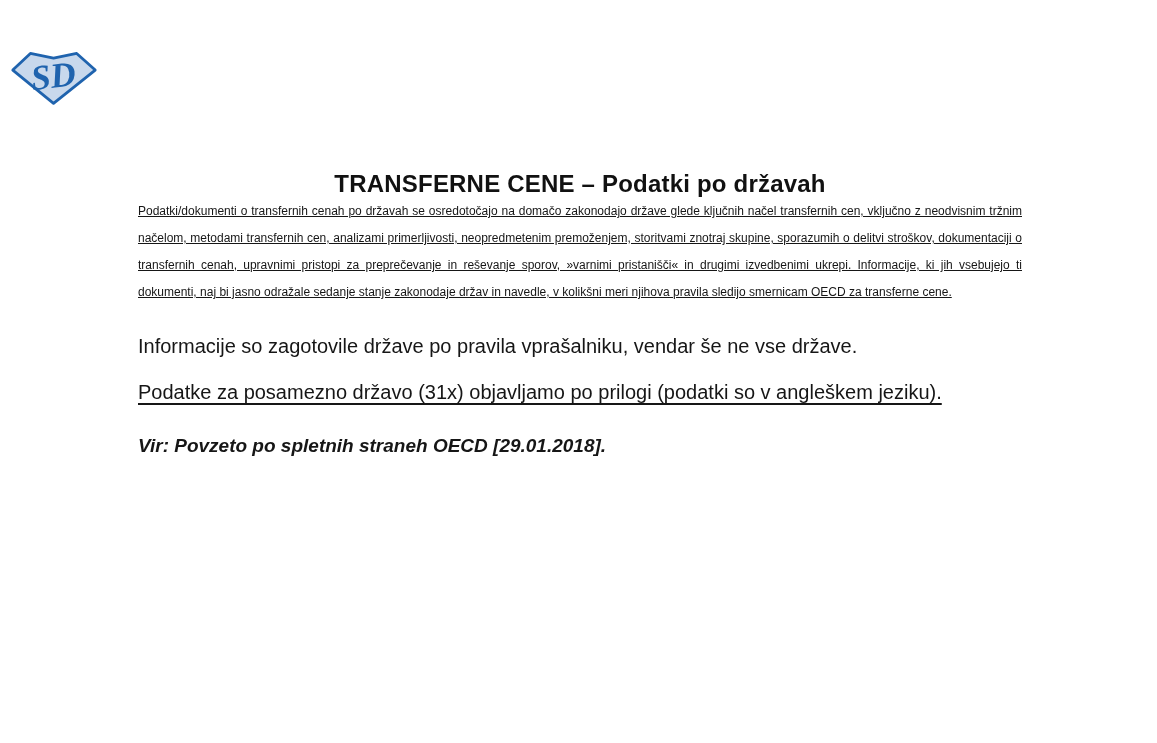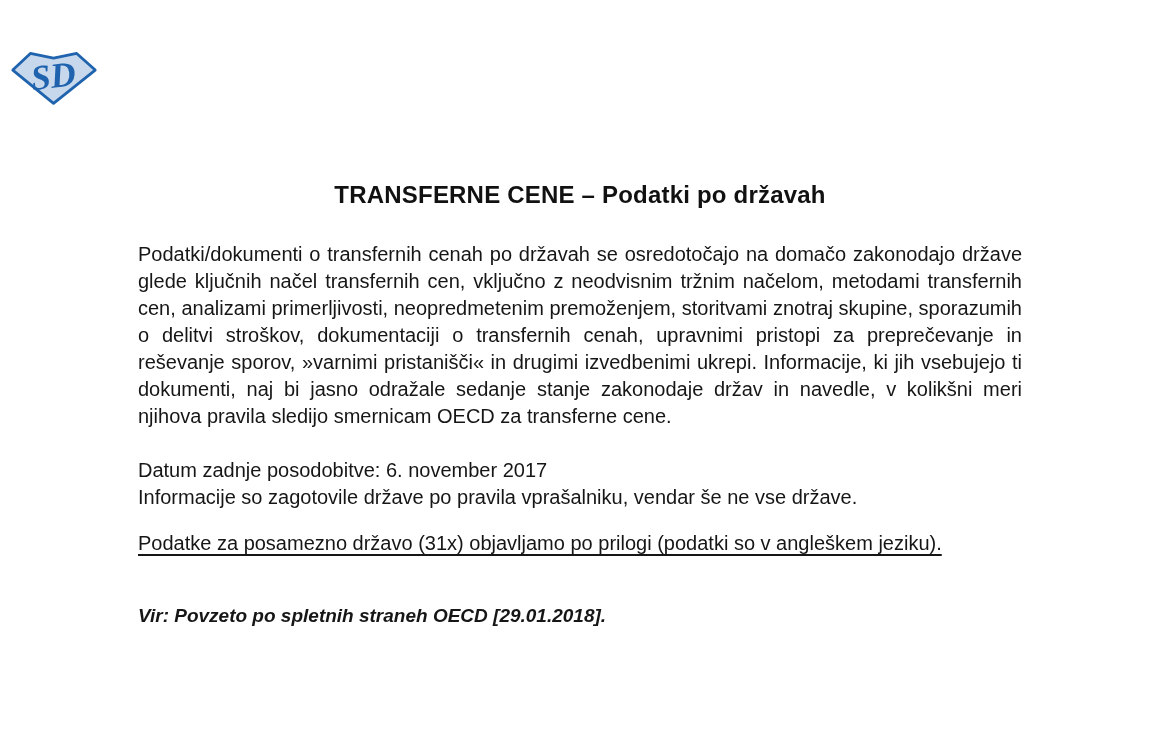--- a/index.html
+++ b/index.html
@@ -19,55 +19,55 @@
   .logo {
     position: absolute;
     left: 10px;
     top: 47px;
     width: 88px;
     height: 61px;
   }
   .content {
     position: absolute;
     left: 138px;
-    top: 181px;
+    top: 170px;
     width: 884px;
   }
   .title {
     font-size: 24px;
     font-weight: bold;
     line-height: 28px;
     text-align: center;
     letter-spacing: 0.2px;
     color: #111111;
   }
   .paragraph {
-    margin-top: 32px;
-    font-size: 20px;
+    font-size: 12px;
     line-height: 27px;
     text-align: justify;
     text-justify: inter-word;
+    text-decoration: underline;
   }
   .meta {
     margin-top: 27px;
     font-size: 20px;
     line-height: 27px;
   }
   .attachment {
     margin-top: 19px;
     font-size: 20px;
     line-height: 27px;
     text-align: justify;
     text-justify: inter-word;
     text-decoration: underline;
     text-decoration-thickness: 2px;
     text-underline-offset: 4px;
   }
   .source {
-    margin-top: 47px;
+    margin-top: 28px;
     font-size: 19px;
     line-height: 24px;
     font-weight: bold;
     font-style: italic;
   }
 </style>
 </head>
 <body>
 
 <div class="page">
@@ -77,21 +77,20 @@
     <text x="47" y="43" text-anchor="middle" font-family="Liberation Serif, serif" font-size="38" font-weight="bold" font-style="italic" fill="#1f63ae" transform="rotate(-7 47 32)">SD</text>
   </svg>
 
   <div class="content">
 
     <div class="title">TRANSFERNE CENE – Podatki po državah</div>
 
     <div class="paragraph">Podatki/dokumenti o transfernih cenah po državah se osredotočajo na domačo zakonodajo države glede ključnih načel transfernih cen, vključno z neodvisnim tržnim načelom, metodami transfernih cen, analizami primerljivosti, neopredmetenim premoženjem, storitvami znotraj skupine, sporazumih o delitvi stroškov, dokumentaciji o transfernih cenah, upravnimi pristopi za preprečevanje in reševanje sporov, »varnimi pristanišči« in drugimi izvedbenimi ukrepi. Informacije, ki jih vsebujejo ti dokumenti, naj bi jasno odražale sedanje stanje zakonodaje držav in navedle, v kolikšni meri njihova pravila sledijo smernicam OECD za transferne cene.</div>
 
     <div class="meta">
-      <div>Datum zadnje posodobitve: 6. november 2017</div>
       <div>Informacije so zagotovile države po pravila vprašalniku, vendar še ne vse države.</div>
     </div>
 
     <div class="attachment">Podatke za posamezno državo (31x) objavljamo po prilogi (podatki so v angleškem jeziku).</div>
 
     <div class="source">Vir: Povzeto po spletnih straneh OECD [29.01.2018].</div>
 
   </div>
 </div>
 

